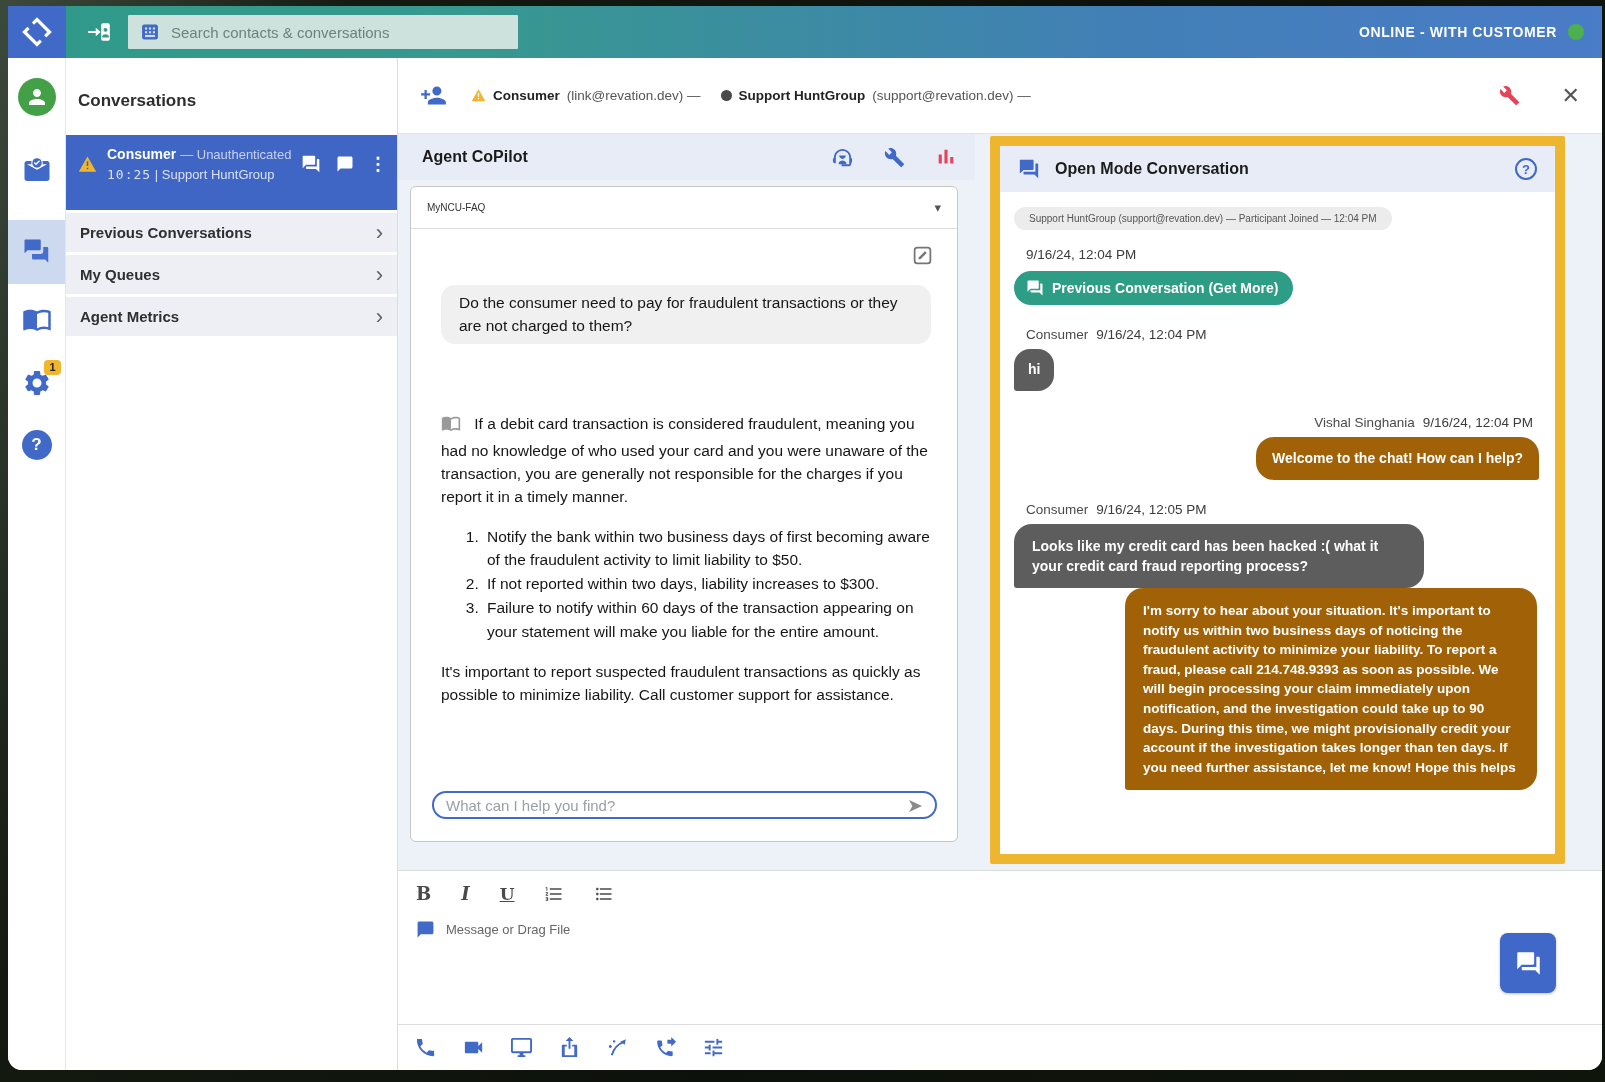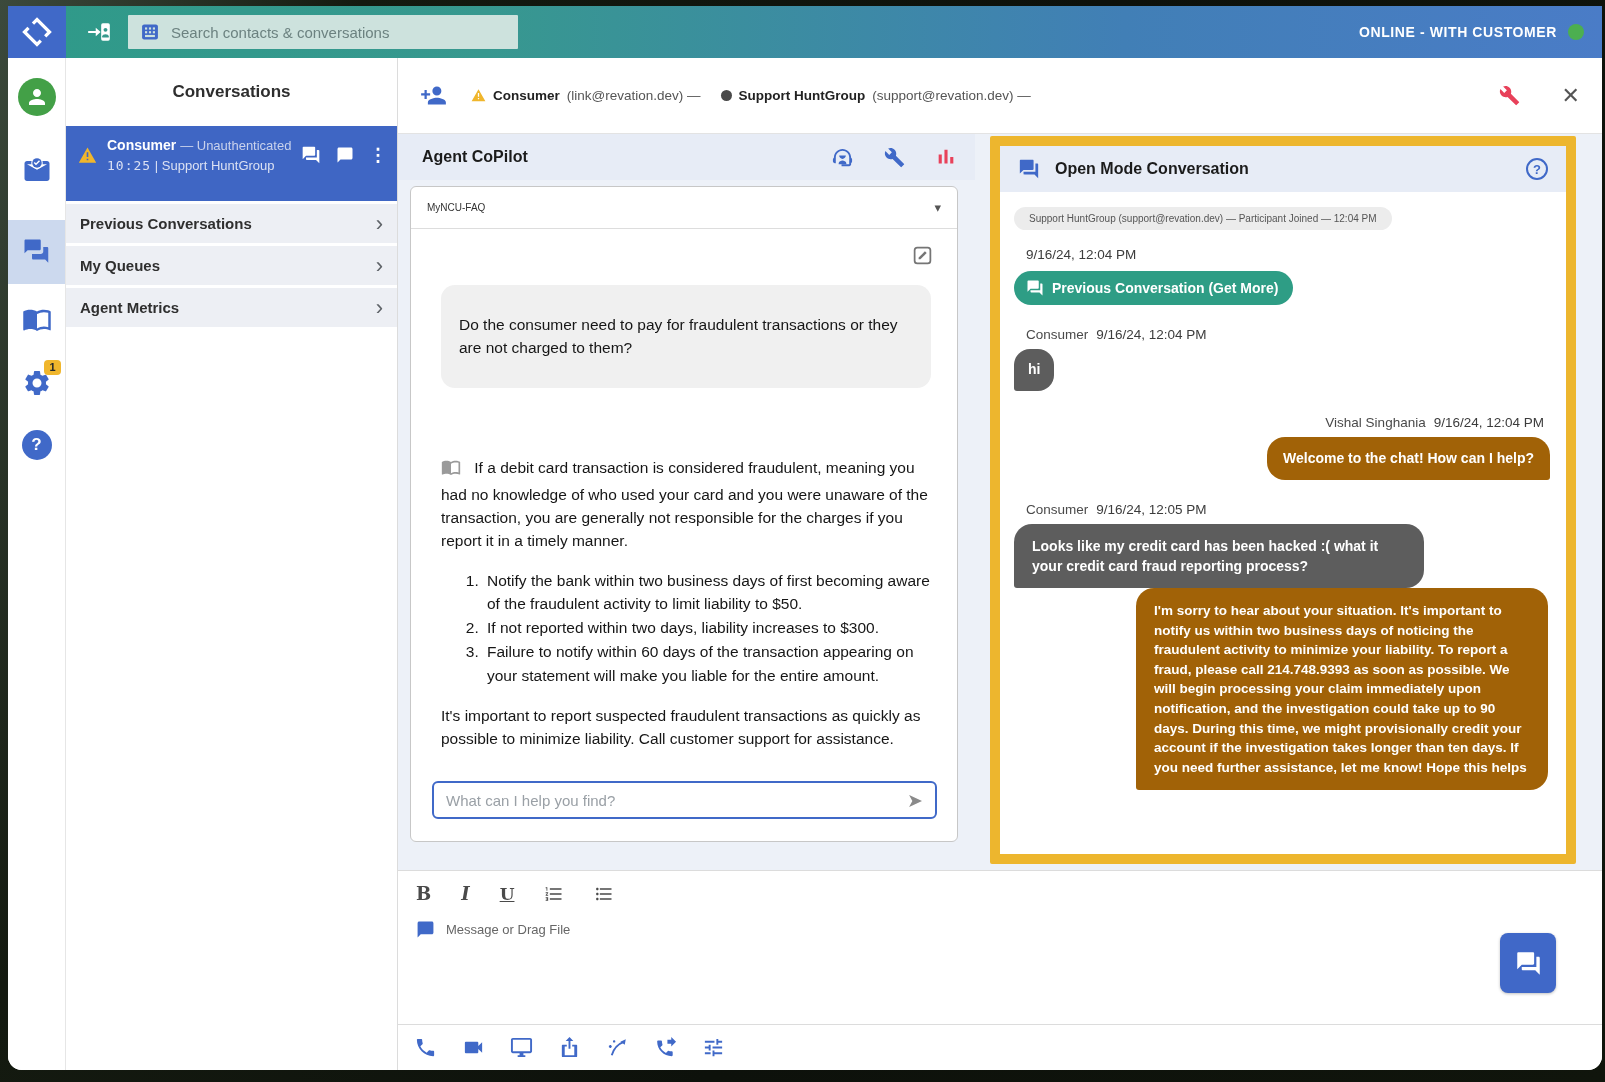--- a/index.html
+++ b/index.html
@@ -38,21 +38,21 @@
   .rail-sel .rail-ic { margin-bottom:0; }
   .gear-wrap { position:relative; margin-bottom:32px; }
   .gear-wrap .rail-ic { margin-bottom:0; }
   .badge { position:absolute; top:-8px; right:-9px; background:#f0b62c; color:#23272b;
     font-size:11px; font-weight:bold; padding:1px 5px; border-radius:4px; line-height:13px; }
   .help-circle { width:30px; height:30px; border-radius:50%; background:#4069c8; color:#fff;
     font-size:17px; font-weight:bold; display:flex; align-items:center; justify-content:center; }
 
   
   .conv-panel { width:332px; flex:0 0 332px; border-right:1px solid #dcdcdc; display:flex; flex-direction:column; background:#fff; }
-  .conv-title { font-size:17px; font-weight:bold; color:#2e2e2e; padding:24px 12px 24px 12px;text-align:center; }
+  .conv-title { font-size:17px; font-weight:bold; color:#2e2e2e; padding:33px 12px 24px 12px; }
   .conv-selected { background:#3f66c4; color:#fff; padding:11px 10px 28px 12px; display:flex; align-items:center; }
   .warn-ic { color:#f0b62c; display:flex; flex:0 0 auto; }
   .conv-sel-text { flex:1; margin-left:10px; min-width:0; }
   .conv-line1 { font-size:14px; }
   .conv-name { font-weight:bold; }
   .conv-status { color:#c9d2ec; font-size:13px; }
   .conv-line2 { margin-top:5px; font-size:13px; color:#dbe1f3; }
   .mono { font-family:"DejaVu Sans Mono", monospace; letter-spacing:1px; }
   .conv-sel-icons { display:flex; align-items:center; gap:15px; color:#fff; }
   .kebab { font-size:18px; font-weight:bold; line-height:1; }
@@ -80,34 +80,34 @@
   .cp-hspace { flex:1; }
   .cp-ic { display:flex; margin-left:30px; color:#4069c8; }
   .cp-ic.red { color:#e8415a; }
   .cp-card { flex:1; margin:6px 17px 28px 12px; background:#fff; border:1px solid #c7c7c7; border-radius:6px;
     display:flex; flex-direction:column; min-height:0; }
   .cp-dd { padding:13px 16px; border-bottom:1px solid #ddd; display:flex; align-items:center; justify-content:space-between; cursor:pointer; }
   .cp-dd-val { font-size:10px; color:#333; }
   .cp-dd-caret { color:#555; font-size:13px; }
   .cp-body { flex:1; padding:16px 26px 0 30px; position:relative; overflow:hidden; font-size:15.5px; color:#161616; line-height:1.5; }
   .edit-ic { position:absolute; top:16px; right:24px; color:#757575; }
-  .q-bubble { margin-top:40px; background:#f0f0f0; border-radius:14px; padding:28px 18px; }
+  .q-bubble { margin-top:40px; background:#f0f0f0; border-radius:14px; padding:6px 18px; }
   .answer { margin-top:68px; }
   .book-inline { color:#9a9a9a; vertical-align:-4px; margin-right:9px; }
   .answer ol { margin:16px 0 0 0; padding-left:42px; }
   .answer ol li { padding-left:4px; margin-bottom:1px; }
   .answer .outro { margin-top:17px; }
-  .cp-input-row { flex:0 0 auto; margin:0 20px 22px 21px; border:2px solid #4069c8; border-radius:6px;
-    height:38px; display:flex; align-items:center; padding:0 12px; }
+  .cp-input-row { flex:0 0 auto; margin:0 20px 22px 21px; border:2px solid #4069c8; border-radius:14px;
+    height:28px; display:flex; align-items:center; padding:0 12px; }
   .cp-input-row input { flex:1; border:none; outline:none; font-size:15px; font-family:inherit; color:#333; }
   .cp-input-row input::placeholder { color:#9aa0a6; }
   .cp-send { color:#8a8a8a; font-size:19px; line-height:1; cursor:pointer; }
 
   
-  .om-col { flex:1; padding:2px 26px 6px 15px; min-width:0; }
+  .om-col { flex:1; padding:2px 37px 6px 15px; min-width:0; }
   .om-panel { height:100%; border:10px solid #edb62e; background:#fff; display:flex; flex-direction:column; border-radius:2px; }
   .om-header { height:46px; flex:0 0 46px; background:#e7ecf6; display:flex; align-items:center; padding:0 18px; gap:15px; }
   .om-ic { color:#4069c8; display:flex; }
   .om-title { font-size:16px; font-weight:bold; color:#1b1b1b; }
   .om-hspace { flex:1; }
   .om-help { width:22px; height:22px; border-radius:50%; border:2px solid #4069c8; color:#4069c8;
     font-size:13px; font-weight:bold; display:flex; align-items:center; justify-content:center; cursor:pointer; }
   .chat { flex:1; padding:15px 16px 0 14px; overflow:hidden; }
   .sys-pill { display:inline-block; background:#ececec; color:#555; font-size:10px; padding:6px 15px; border-radius:14px; }
   .chat-time { margin:17px 0 9px 12px; font-size:13.5px; color:#3c3c3c; }

